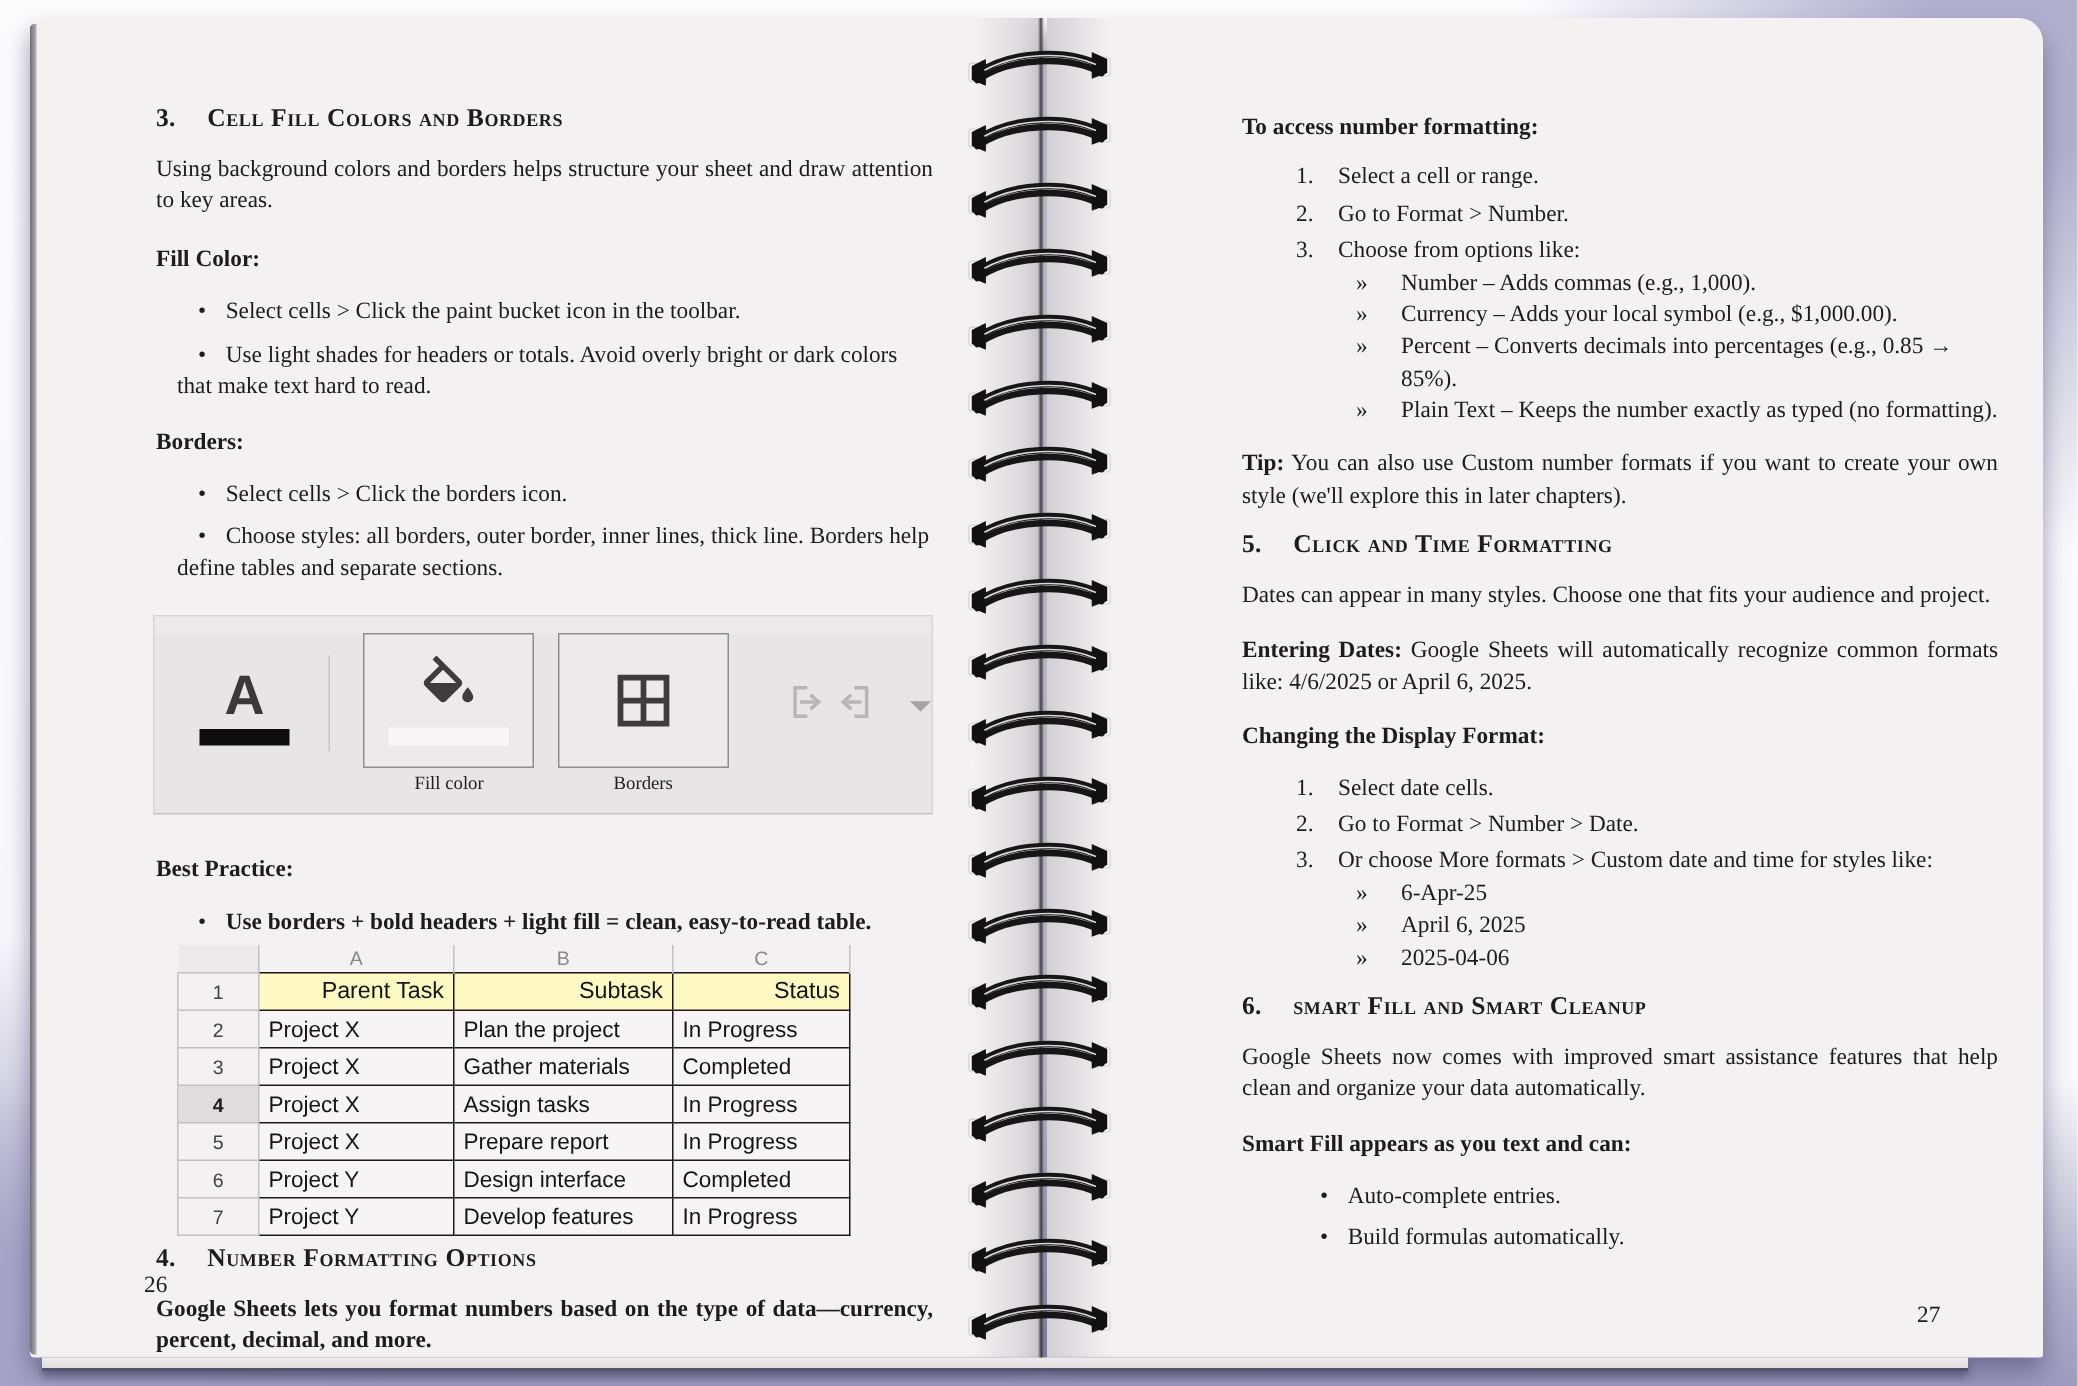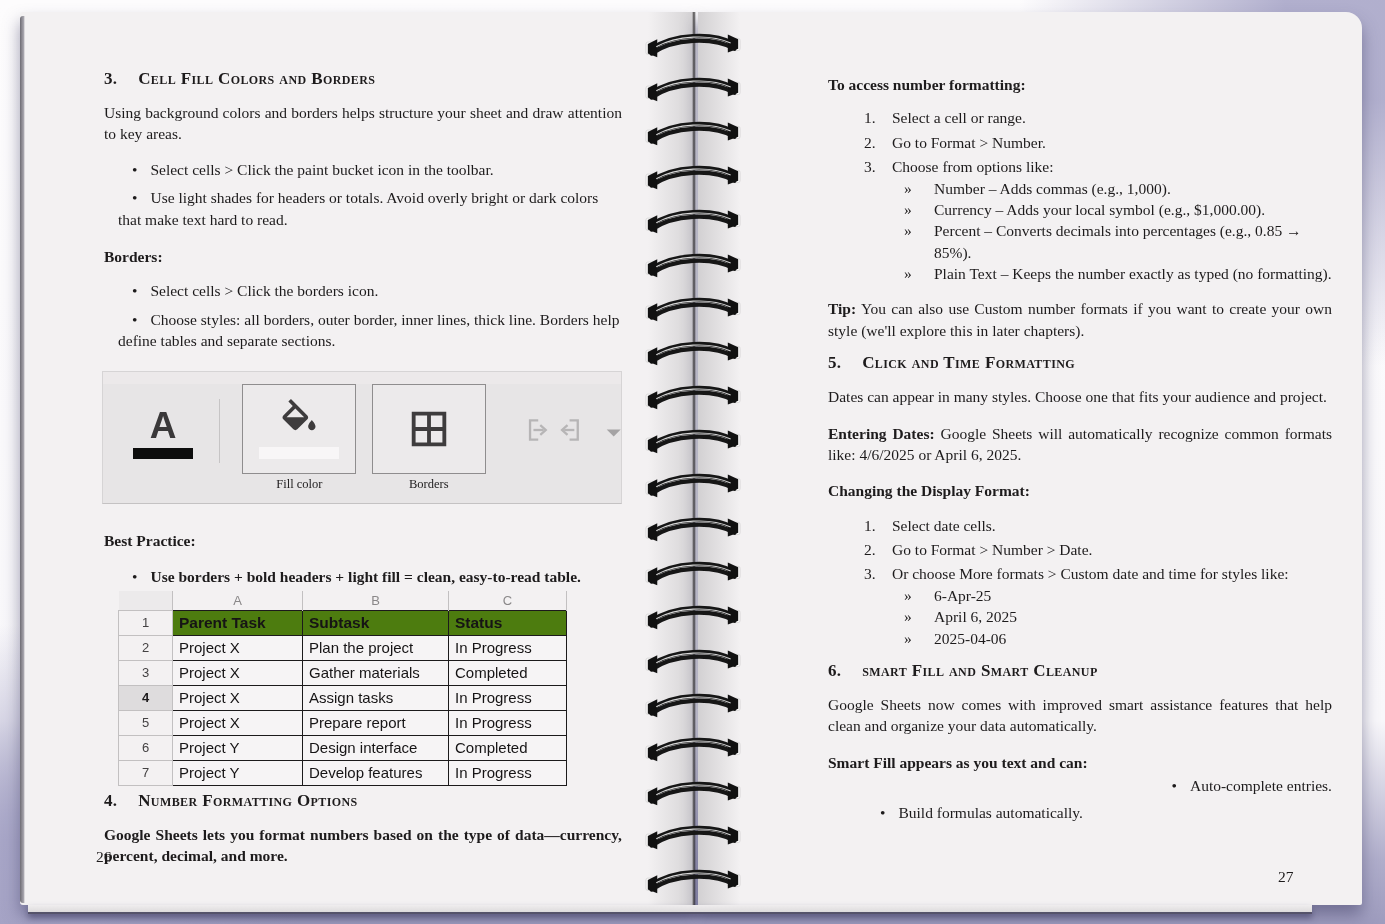--- a/index.html
+++ b/index.html
@@ -80,21 +80,21 @@
   .sheet td{padding:0 6px;height:25px;box-sizing:border-box;}
   .col-head td{height:19px;font-size:13px;color:#8a8889;text-align:center;
     border-left:1px solid #c2c0c1;border-right:1px solid #c2c0c1;}
   .col-head td.corner{border:none;}
   td.rnum{width:54px;text-align:center;font-size:13px;color:#444243;
     border:1px solid #c2c0c1;border-top:none;background:#f3f1f2;}
   tr.hrow td.rnum{border-top:1px solid #c2c0c1;}
   td.corner{width:54px;border-right:2px solid #9a9899;border-bottom:2px solid #9a9899;background:#eceaeb;}
   td.c-a{width:130px;}td.c-b{width:146px;}td.c-c{width:118px;}
   td.cell{border:1.6px solid #1c1a1b;font-size:15px;color:#161415;background:#f6f4f5;}
-  tr.hrow td.cell{background:#4d7c0f;font-weight:bold;font-size:15.5px;}
+  tr.hrow td.cell{background:#fef9c3;font-weight:normal;font-size:15.5px;text-align:right;}
   td.rnum.sel{background:#dedcdd;font-weight:bold;color:#1c1a1b;}
 </style>
 </head>
 <body>
 
 <svg width="0" height="0" style="position:absolute">
   <defs>
     <g id="coilsym">
       <rect x="1" y="15" width="13" height="13" rx="2" fill="#fbfafa" stroke="#d8d6d6" stroke-width="1"></rect>
       <rect x="88" y="11" width="13" height="13" rx="2" fill="#fbfafa" stroke="#d8d6d6" stroke-width="1"></rect>
@@ -110,20 +110,21 @@
 <div class="scene">
   <div class="book">
 
     <div class="page page-left">
       <div class="content">
         <div class="sec-heading">
           <span class="sec-num">3.</span>
           <span class="sec-title">Cell Fill Colors and Borders</span>
         </div>
         <p class="just" style="margin-top:13px;">Using background colors and borders helps structure your sheet and draw attention to key areas.</p>
+        <p class="sub-heading" style="margin-top:17px;">Fill Color:</p>
         <div class="bullet" style="margin-top:14px;">
           <span class="bmark">•</span><span>Select cells &gt; Click the paint bucket icon in the toolbar.</span>
         </div>
         <div class="bullet" style="margin-top:7px;">
           <span class="bmark">•</span><span>Use light shades for headers or totals. Avoid overly bright or dark colors that make text hard to read.</span>
         </div>
         <p class="sub-heading" style="margin-top:16px;">Borders:</p>
         <div class="bullet" style="margin-top:13px;">
           <span class="bmark">•</span><span>Select cells &gt; Click the borders icon.</span>
         </div>
@@ -303,21 +304,21 @@
         <div class="sub">
           <span class="submark">»</span>
             <span>2025-04-06</span>
         </div>
         <div class="sec-heading" style="margin-top:12px;">
           <span class="sec-num">6.</span>
           <span class="sec-title">smart Fill and Smart Cleanup</span>
         </div>
         <p class="just" style="margin-top:13px;">Google Sheets now comes with improved smart assistance features that help clean and organize your data automatically.</p>
         <p class="sub-heading" style="margin-top:15px;">Smart Fill appears as you text and can:</p>
-        <div class="bullet" style="margin-top:2px;margin-left:24px;text-align:right;">
+        <div class="bullet" style="margin-top:14px;margin-left:24px;">
           <span class="bmark">•</span><span>Auto-complete entries.</span>
         </div>
         <div class="bullet" style="margin-top:6px;margin-left:24px;">
           <span class="bmark">•</span><span>Build formulas automatically.</span>
         </div>
       </div>
       <span class="page-num" style="left:580px;top:856px;">27</span>
     </div>
 
     <div class="stack"></div>

